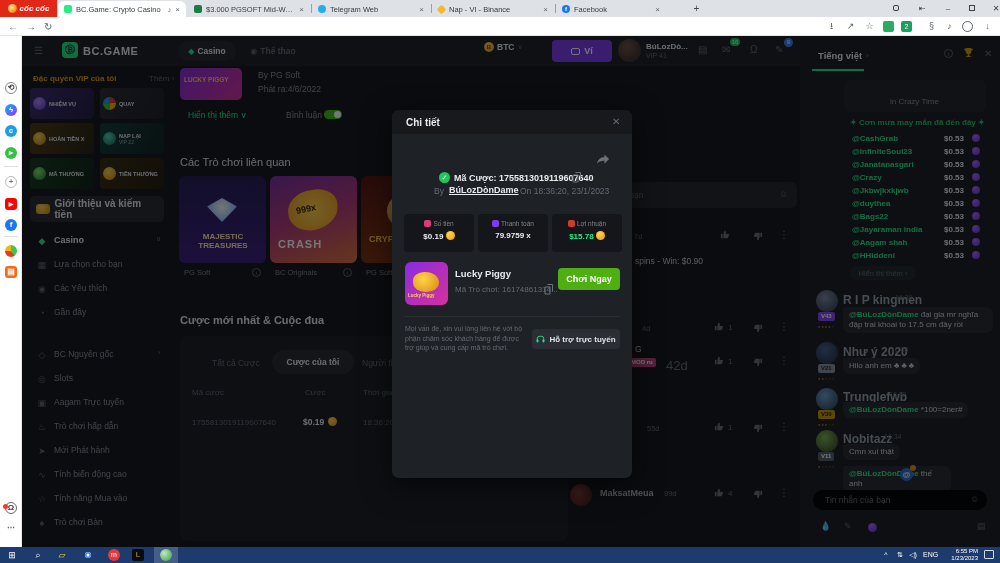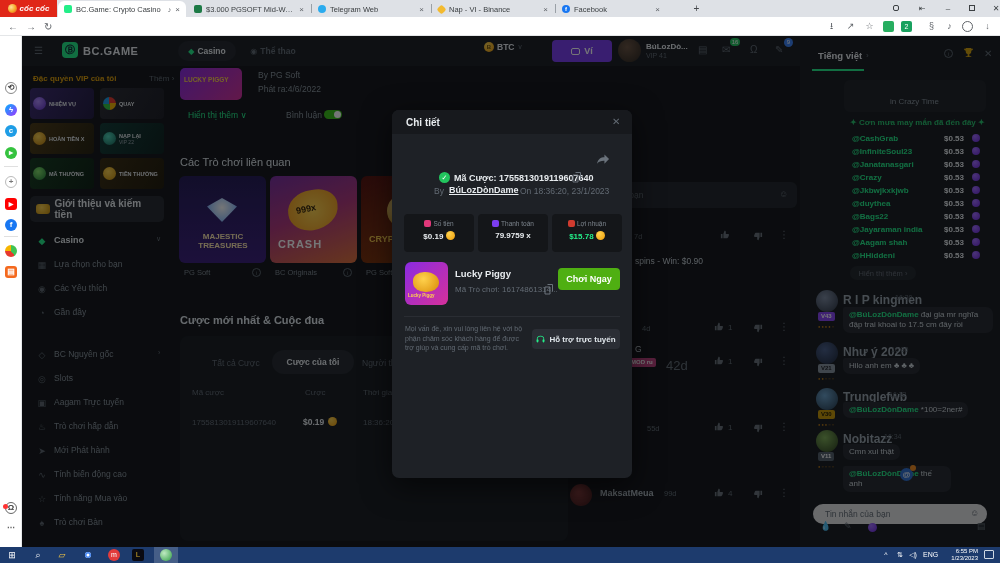--- a/index.html
+++ b/index.html
@@ -446,21 +446,21 @@
     <span>Cmn xui thật</span>
   </div>
 
   <div class="bubble" style="left:821px;top:430px;width:108px">
     <span class="grn" style="font-weight:bold">@BúLozDònDame</span>
     <span>thế anh</span>
   </div>
   <span style="position:absolute;left:878px;top:432px;width:13px;height:13px;border-radius:50%;background:#2f6fd0;color:#fff;font-size:8px;text-align:center;line-height:13px;z-index:5">@</span>
   <span style="position:absolute;left:888px;top:429px;width:6px;height:6px;border-radius:50%;background:#f08b1f;z-index:6"></span>
 
-  <div style="position:absolute;left:791px;top:468px;width:174px;height:20px;border-radius:10px;background:#e5e5e5">
+  <div style="position:absolute;left:791px;top:454px;width:174px;height:20px;border-radius:10px;background:#000000">
     <span class="txt d" style="left:12px;top:5px;font-size:8.5px">Tin nhắn của bạn</span>
     <span class="txt d" style="left:157px;top:4px;font-size:9px">☺</span>
   </div>
   <span class="txt d" style="left:798px;top:485px;font-size:9px">💧</span>
   <span class="txt d" style="left:822px;top:485px;font-size:9px">✎</span>
   <span class="pcoin" style="position:absolute;left:846px;top:487px;width:9px;height:9px"></span>
   <span class="txt d" style="left:955px;top:485px;font-size:9px">▤</span>
 </div>
 
 <div class="dim"></div>

